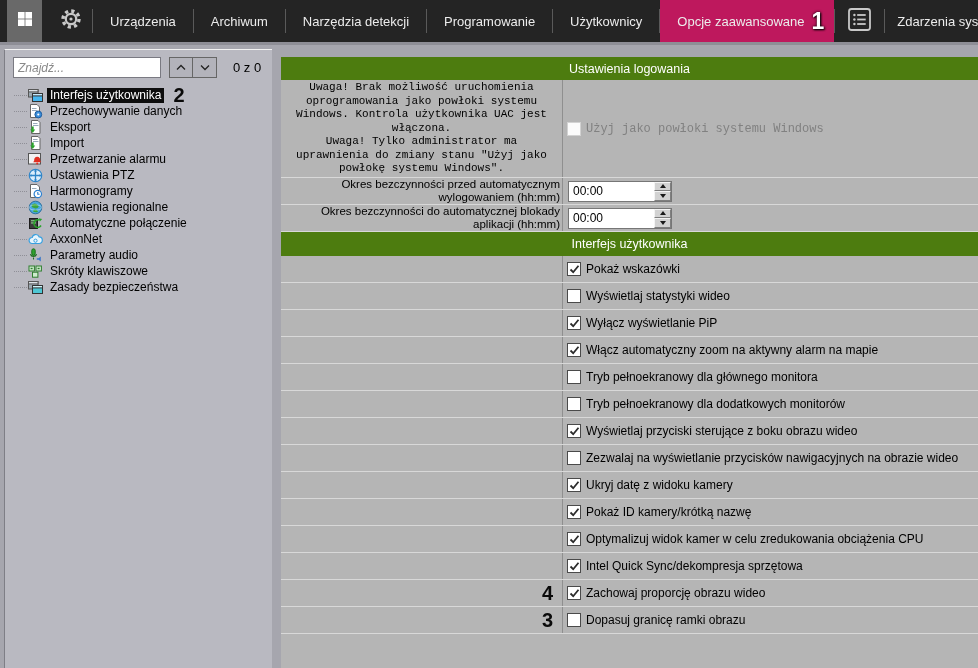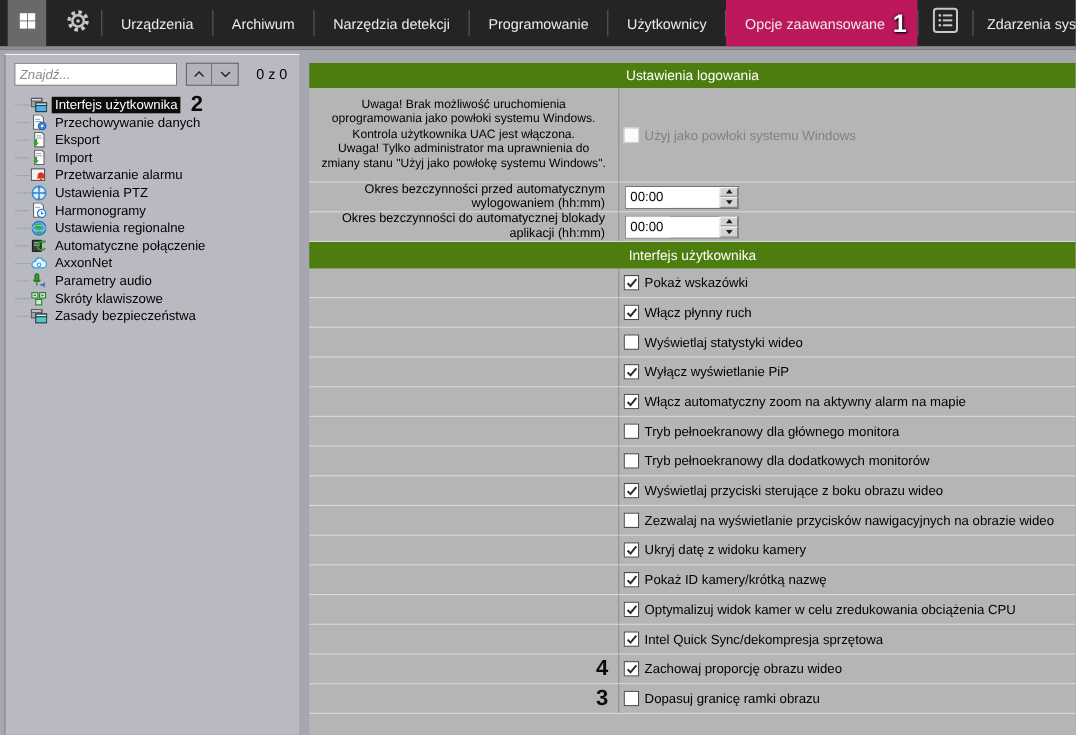--- a/index.html
+++ b/index.html
@@ -76,24 +76,24 @@
   .sec-header {
     height:23px; background:#4d7c0f; color:#fff; font-size:12.5px;
     display:flex; align-items:center; justify-content:center;
   }
   .row { display:flex; border-bottom:1px solid #d8d8d8; }
   .cell-l {
     width:282px; flex:none; border-right:1px solid #8f8f8f;
     display:flex; align-items:center; justify-content:flex-end;
   }
   .cell-r { flex:1; display:flex; align-items:center; padding-left:4px; }
-  .note-row { height:86px; }
+  .note-row { height:98px;font-family:Liberation Mono, monospace; }
   .note-row .cell-l { text-align:center; justify-content:center; font-size:11px; line-height:13.5px; padding:0 8px; flex-direction:column; }
   .spin-row { height:27px; }
-  .spin-row .cell-l { text-align:right; font-size:11.5px; line-height:13px; padding-right:12px; }
+  .spin-row .cell-l { text-align:right; font-size:11.5px; line-height:13px; padding-right:2px; }
   .opt-row { height:27px; }
   .opt-row .cell-l { font-size:20px; font-weight:bold; padding-right:9px; color:#0a0a0a; }
 
   .cb {
     width:14px; height:14px; background:#fff; border:1px solid #4a4a4a;
     display:inline-flex; align-items:center; justify-content:center;
     margin-right:5px; flex:none; cursor:pointer;
   }
   .cb.disabled { border-color:#d2d2d2; background:#fbfbfb; cursor:default; }
   .opt-label { font-size:12px; }
@@ -427,31 +427,20 @@
           <svg width="11" height="11" viewBox="0 0 11 11">
             <polyline points="1.5,5.5 4.2,8.2 9.5,1.8" fill="none" stroke="#2b2b2b" stroke-width="1.8"></polyline>
           </svg>
         </span>
         <span class="opt-label">Pokaż wskazówki</span>
       </div>
     </div>
     <div class="row opt-row">
       <div class="cell-l"></div>
       <div class="cell-r">
-        <span class="cb">
-          <svg width="11" height="11" viewBox="0 0 11 11">
-            <polyline points="1.5,5.5 4.2,8.2 9.5,1.8" fill="none" stroke="#2b2b2b" stroke-width="1.8"></polyline>
-          </svg>
-        </span>
-        <span class="opt-label">Włącz płynny ruch</span>
-      </div>
-    </div>
-    <div class="row opt-row">
-      <div class="cell-l"></div>
-      <div class="cell-r">
         <span class="cb"></span>
         <span class="opt-label">Wyświetlaj statystyki wideo</span>
       </div>
     </div>
     <div class="row opt-row">
       <div class="cell-l"></div>
       <div class="cell-r">
         <span class="cb">
           <svg width="11" height="11" viewBox="0 0 11 11">
             <polyline points="1.5,5.5 4.2,8.2 9.5,1.8" fill="none" stroke="#2b2b2b" stroke-width="1.8"></polyline>

